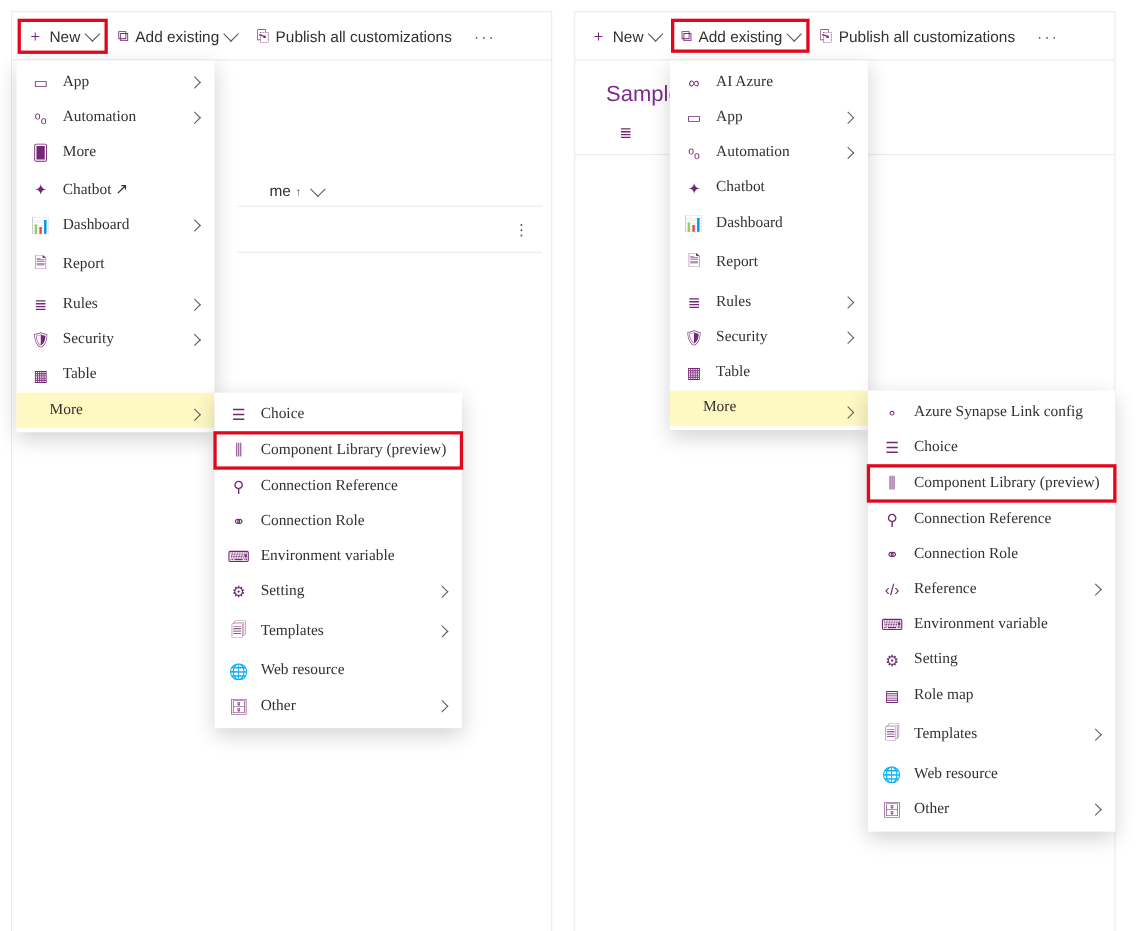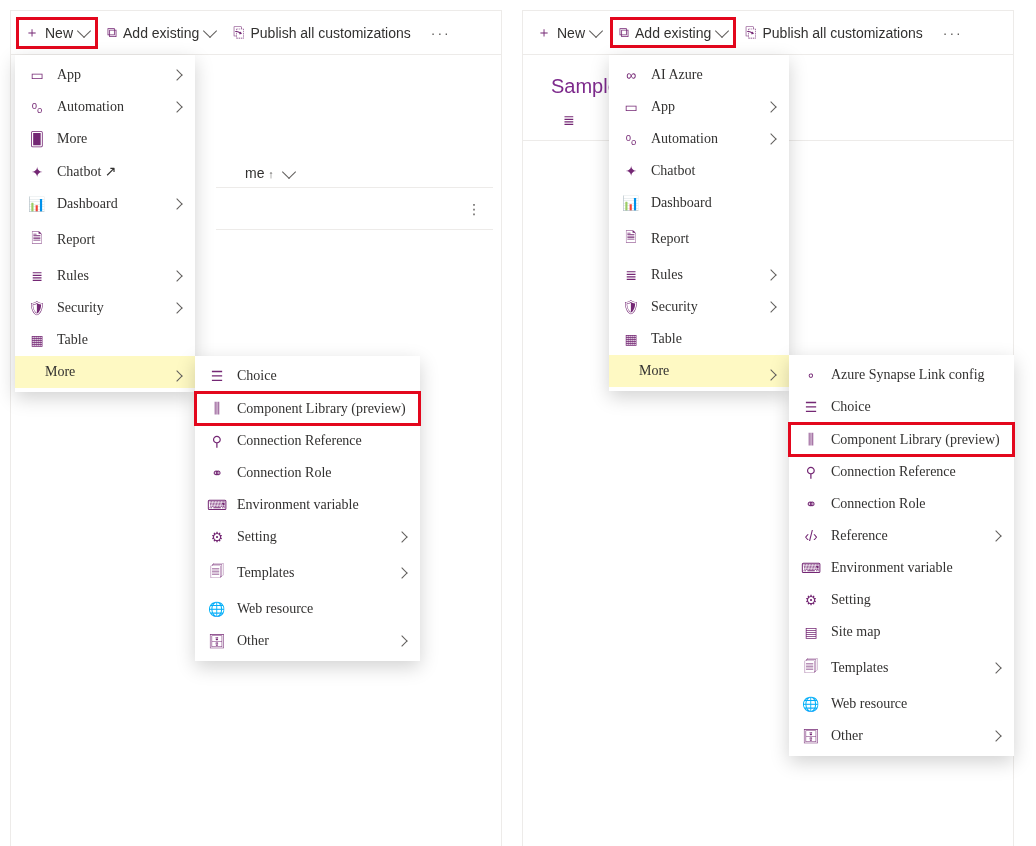--- a/index.html
+++ b/index.html
@@ -330,21 +330,21 @@
         <div class="menu-item">
           <span class="ico">⌨</span>
           <span class="lbl">Environment variable</span>
         </div>
         <div class="menu-item">
           <span class="ico">⚙</span>
           <span class="lbl">Setting</span>
         </div>
         <div class="menu-item">
           <span class="ico">▤</span>
-          <span class="lbl">Site map</span>
+          <span class="lbl">Role map</span>
         </div>
         <div class="menu-item">
           <span class="ico">🗐</span>
           <span class="lbl">Templates</span>
           <span class="chev-right"></span>
         </div>
         <div class="menu-item">
           <span class="ico">🌐</span>
           <span class="lbl">Web resource</span>
         </div>

